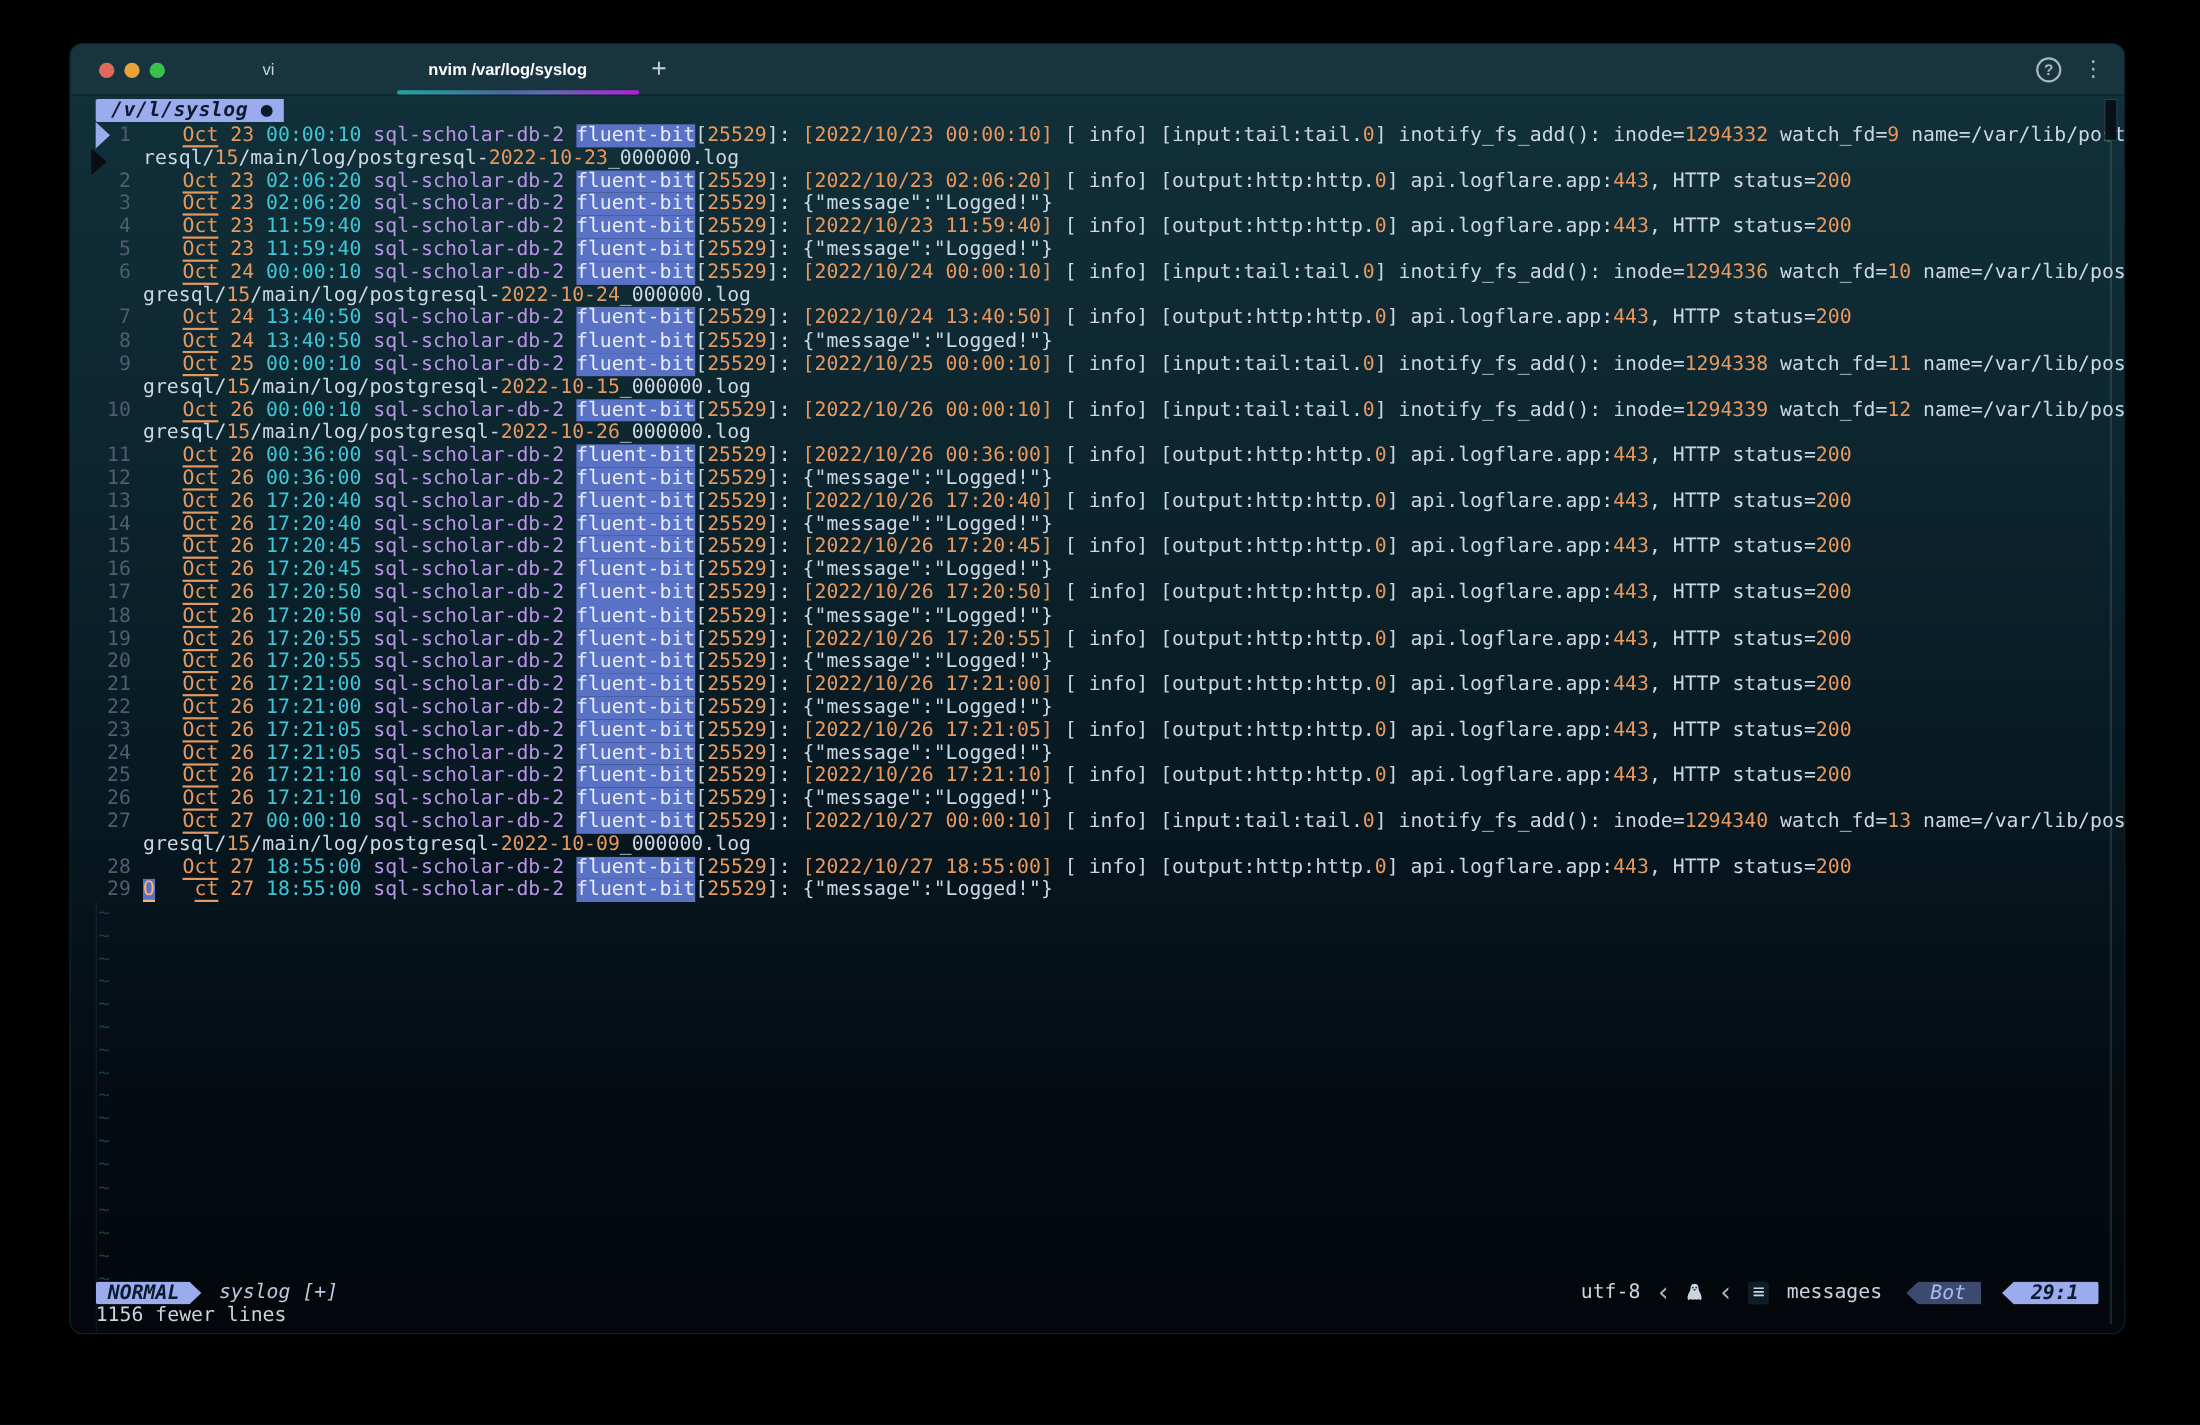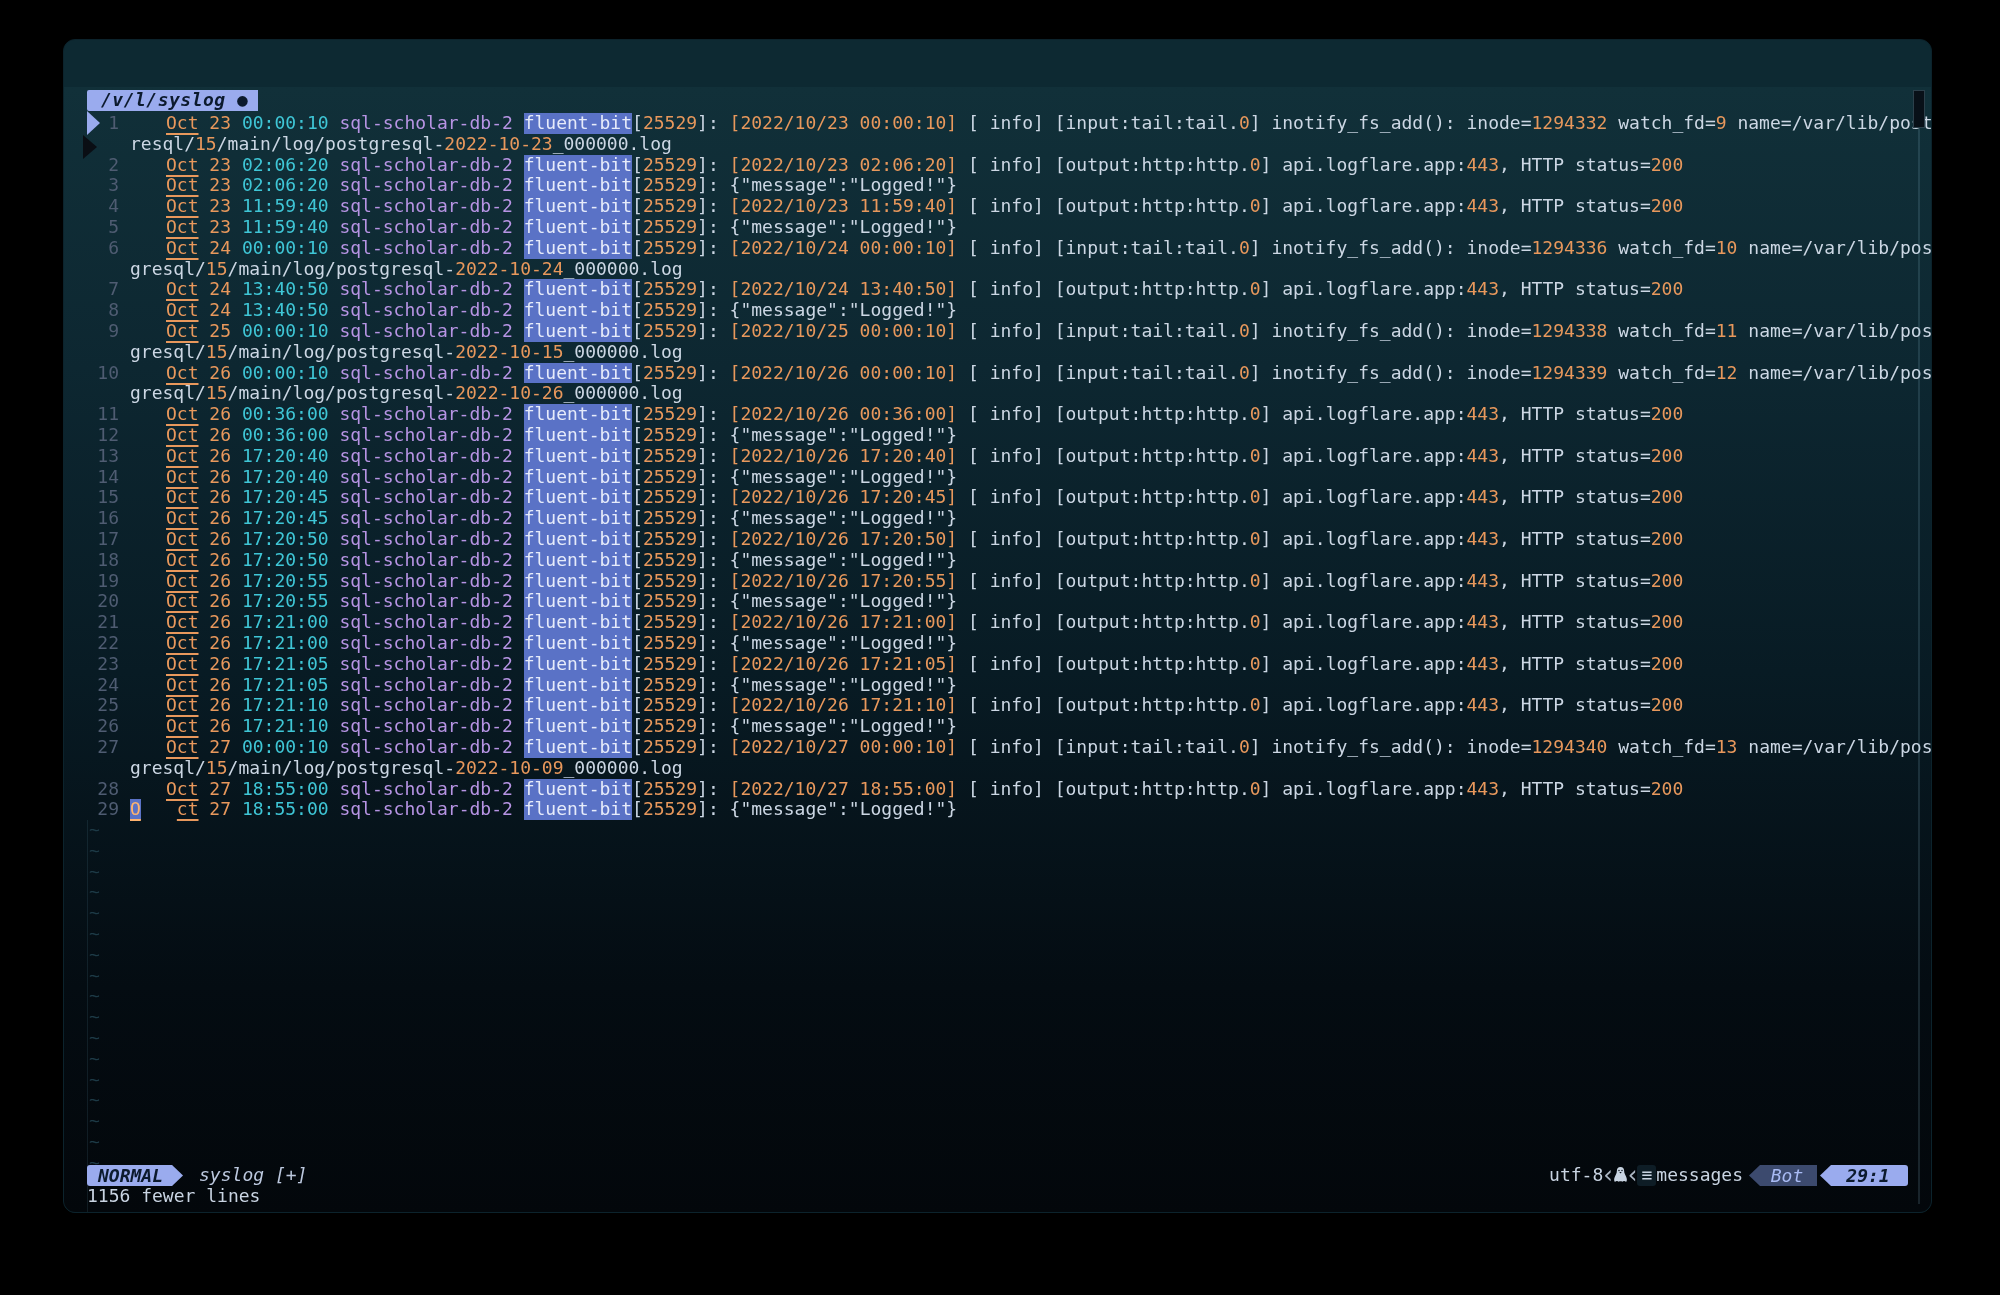--- a/index.html
+++ b/index.html
@@ -65,38 +65,53 @@
   .sb-track{position:absolute;right:11px;top:3px;bottom:8px;width:2px;background:rgba(140,190,210,.16);}
   .sb-thumb{position:absolute;right:6px;top:3px;width:12px;height:38px;background:#081018;
     border:1px solid rgba(140,190,210,.28);}
   
   .statusline{position:absolute;left:23px;right:23px;top:1078px;height:21px;display:flex;align-items:center;}
   .mode-pill{height:21px;line-height:21px;background:#9aabee;color:#0c1a2e;font-weight:bold;
     padding:0 20px 0 11px;clip-path:polygon(0 0,calc(100% - 11px) 0,100% 50%,calc(100% - 11px) 100%,0 100%);
     border-radius:3px 0 0 3px;font-style:italic;}
   .file-label{margin-left:16px;color:#bcc8de;font-style:italic;}
   .sl-spacer{flex:1;}
-  .sl-right{display:flex;align-items:center;gap:0;}
+  .sl-right{display:flex;align-items:center;gap:16px;}
   .enc{color:#c9d4e2;}
   .sep{color:#c9d4e2;font-size:24px;line-height:21px;font-family:"DejaVu Sans", sans-serif;opacity:.85;}
   .os-icon{display:flex;align-items:center;}
   .list-badge{background:#0e1d26;border-radius:3px;padding:0 4px;color:#c9d4e2;height:21px;line-height:20px;}
   .messages-label{color:#c9d4e2;}
   .seg{height:21px;line-height:21px;padding:0 12px 0 20px;
     clip-path:polygon(11px 0,100% 0,100% 100%,11px 100%,0 50%);font-style:italic;}
   .seg-bot{background:#3c4a6e;color:#a9bbf4;margin-left:6px;min-width:68px;text-align:center;}
   .seg-pos{background:#9aabee;color:#0c1a2e;font-weight:bold;margin-left:3px;min-width:88px;text-align:center;
     border-radius:0 3px 3px 0;}
   .msgline{position:absolute;left:23px;top:1099px;height:21px;color:#c9d4e2;white-space:pre;}
 </style>
 </head>
 <body>
 
 <div class="window">
 
+  <div class="titlebar">
+    <div class="lights">
+      <span class="light red"></span>
+      <span class="light yellow"></span>
+      <span class="light green"></span>
+    </div>
+    <div class="tab tab-vi">vi</div>
+    <div class="tab tab-nvim">nvim /var/log/syslog</div>
+    <div class="tab-underline"></div>
+    <div class="new-tab">+</div>
+    <div class="tb-right">
+      <div class="help-circle">?</div>
+      <div class="menu-dots">⋮</div>
+    </div>
+  </div>
 
   <div class="terminal">
 
     <div class="bufline">
       <div class="buf-pill">/v/l/syslog ●</div>
       <div class="buf-arrow"></div>
       <div class="buf-arrow2"></div>
     </div>
 
     <div class="rows">

